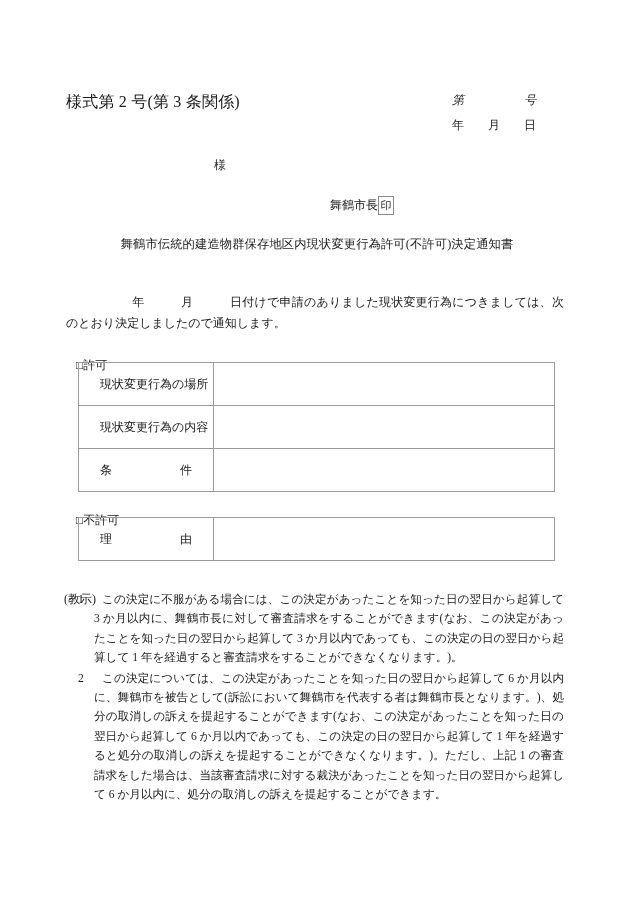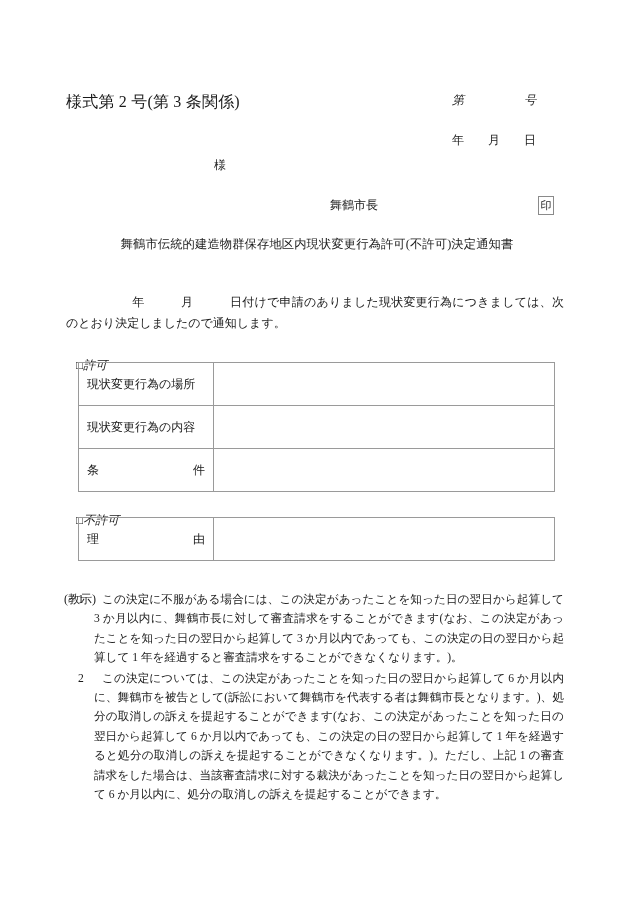--- a/index.html
+++ b/index.html
@@ -41,38 +41,37 @@
     font-size: 12px;
     white-space: pre;
     font-style: italic;
   }
   .doc-date {
     position: absolute;
     left: 452px;
     top: 117px;
     font-size: 12px;
     white-space: pre;
-    margin-top: 15px;
   }
   .addressee {
     position: absolute;
     left: 214px;
     top: 157px;
     font-size: 12px;
     white-space: pre;
   }
   .issuer-row {
     position: absolute;
     left: 330px;
     top: 196px;
     width: 224px;
     font-size: 12px;
     display: flex;
     align-items: center;
-    justify-content: space-between;
+    justify-content: flex-start;
     white-space: pre;
   }
   .seal-box {
     width: 16px;
     height: 19px;
     border: 1px solid #8a8a8a;
     box-sizing: border-box;
     font-size: 11px;
     line-height: 17px;
     text-align: center;
@@ -105,21 +104,20 @@
     display: inline-block;
     width: 66px;
   }
 
   
   .check-line {
     position: absolute;
     left: 64px;
     font-size: 12px;
     white-space: pre;
-    font-style: italic;
   }
   .check-line .cb {
     font-size: 12px;
     margin-right: 0px;
   }
   #check-kyoka { top: 342px; }
   #check-fukyoka { top: 497px; }
 
   
   .form-table {
@@ -133,21 +131,21 @@
   #table-denial  { top: 517px; }
   .form-table td {
     border: 1px solid #9a9a9a;
     height: 42px;
     font-size: 12px;
     vertical-align: middle;
     padding: 0;
   }
   .form-table td.label {
     width: 135px;
-    padding: 0 8px;
+    padding: 0 21px;
     box-sizing: border-box;
   }
   .label-spread {
     display: flex;
     justify-content: space-between;
     white-space: pre;
   }
   .label-plain { white-space: pre; }
   .form-table td.value { width: 340px; }
 

